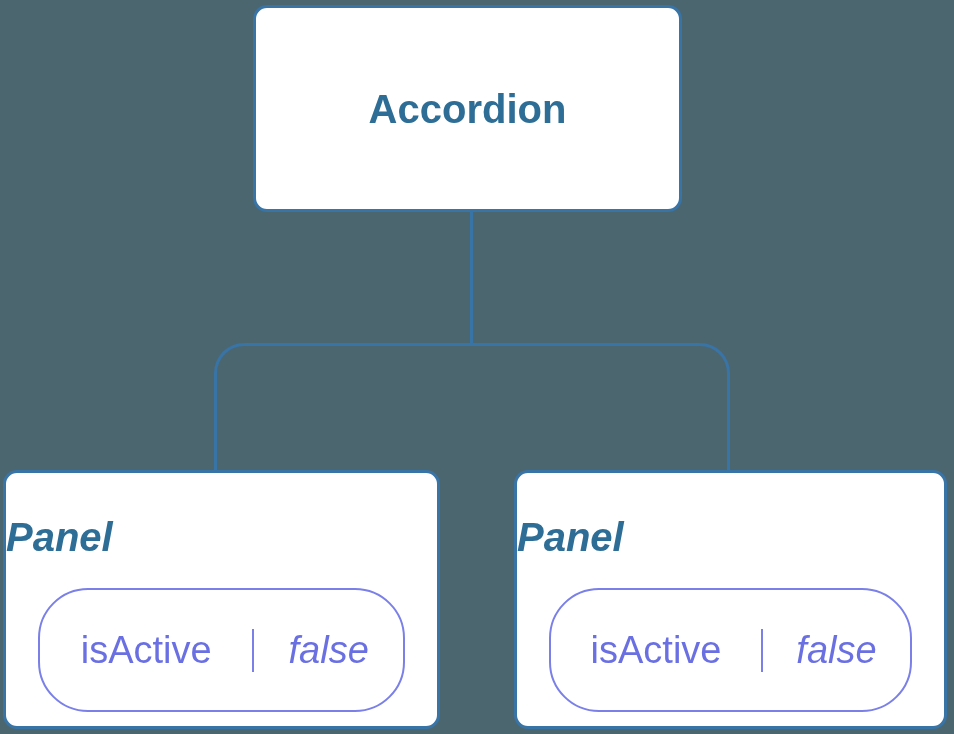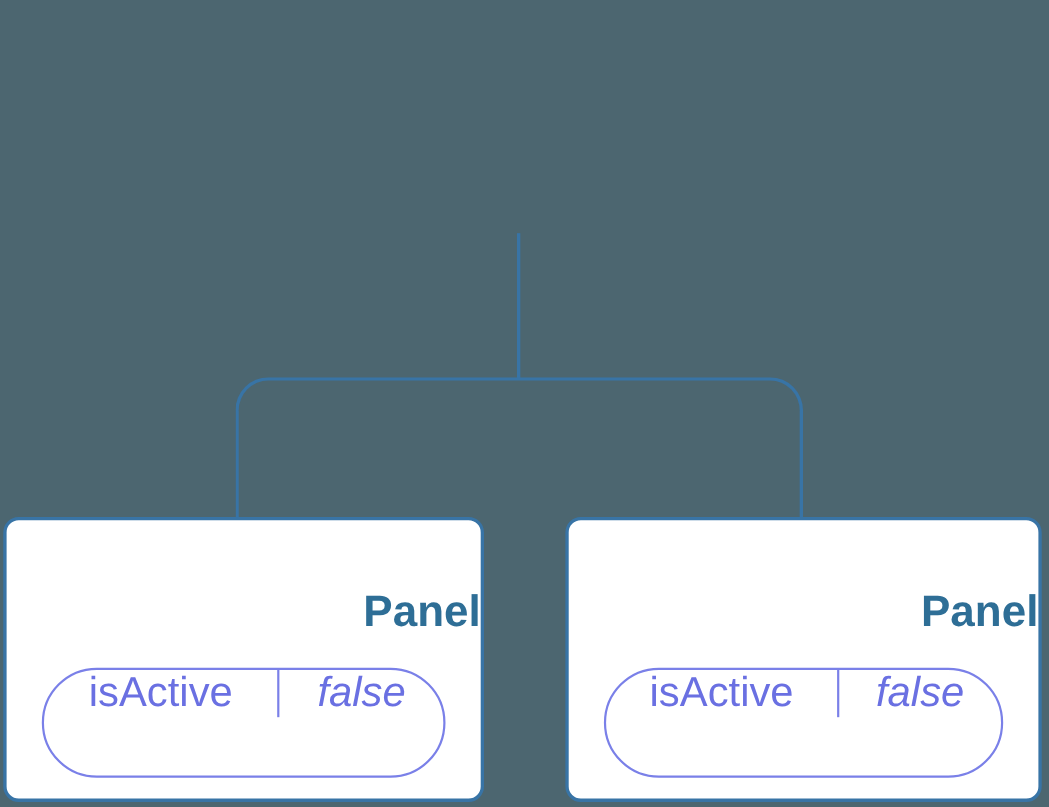--- a/index.html
+++ b/index.html
@@ -62,31 +62,32 @@
   .panel-node {
     top: 470px;
     height: 259px;
     display: flex;
     flex-direction: column;
     align-items: stretch;
   }
   .panel-left  { left: 3px;   width: 437px; }
   .panel-right { left: 514px; width: 433px; }
   .panel-node .node-title {
-    margin-top: 61px;
-    text-align: right;
+    margin-top: 42px;
+    text-align: left;
+    font-style: italic;
   }
   .pill {
     box-sizing: border-box;
     margin: 29px 32px 1px 32px;
-    height: 100px;
+    height: 124px;
     border: 2px solid #7A80E8;
     border-radius: 50px;
     display: flex;
-    align-items: flex-start;
+    align-items: center;
     background: #FFFFFF;
   }
   .pill-cell {
     display: flex;
     align-items: center;
     justify-content: center;
     font-size: 38px;
     font-weight: 400;
     color: #6A70E2;
   }
@@ -97,20 +98,23 @@
   .pill-val {
     flex: 1;
     font-style: italic;
   }
 </style>
 </head>
 <body>
 
 <div class="canvas">
 
+  <div class="node root-node">
+    <span class="node-title">Accordion</span>
+  </div>
 
   <div class="stem"></div>
   <div class="bracket"></div>
 
   <div class="node panel-node panel-left">
     <span class="node-title">Panel</span>
     <div class="pill">
       <span class="pill-cell pill-key">isActive</span>
       <span class="pill-cell pill-val">false</span>
     </div>

